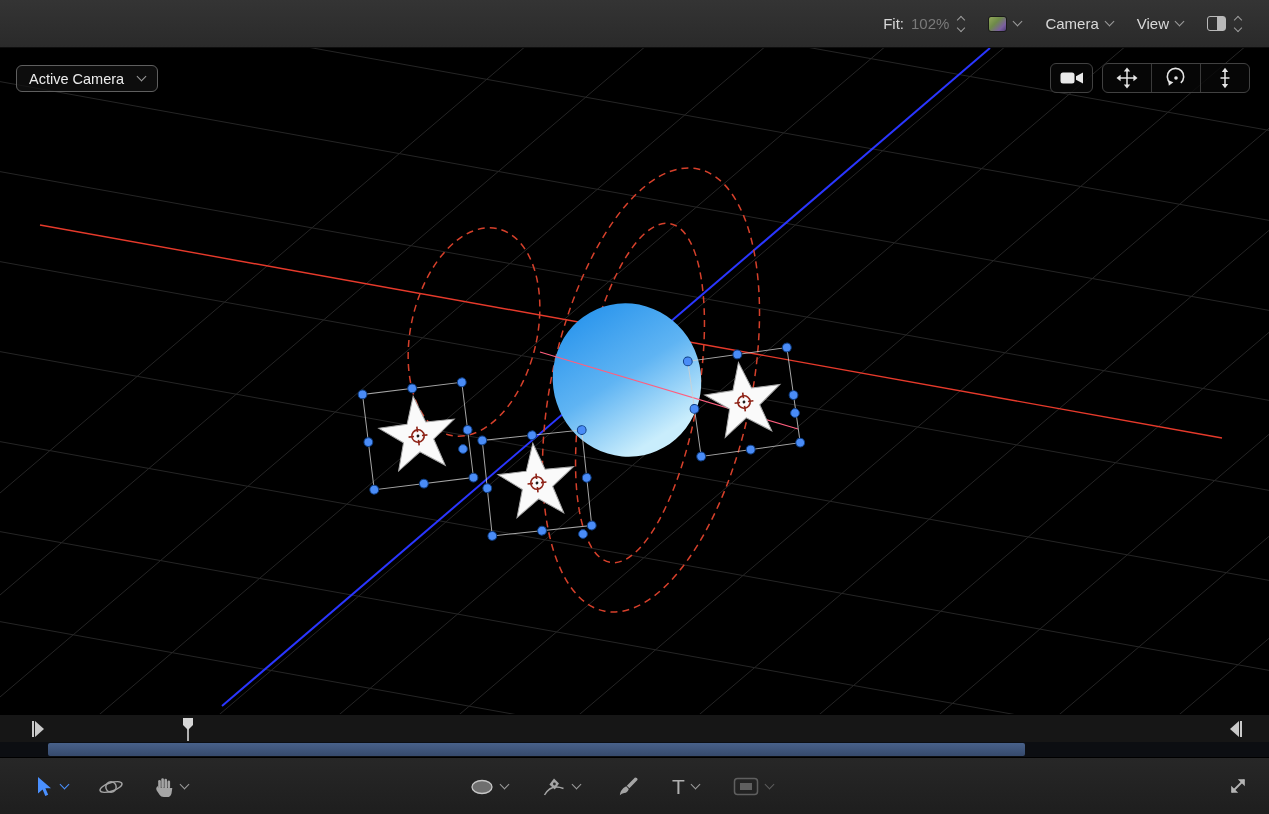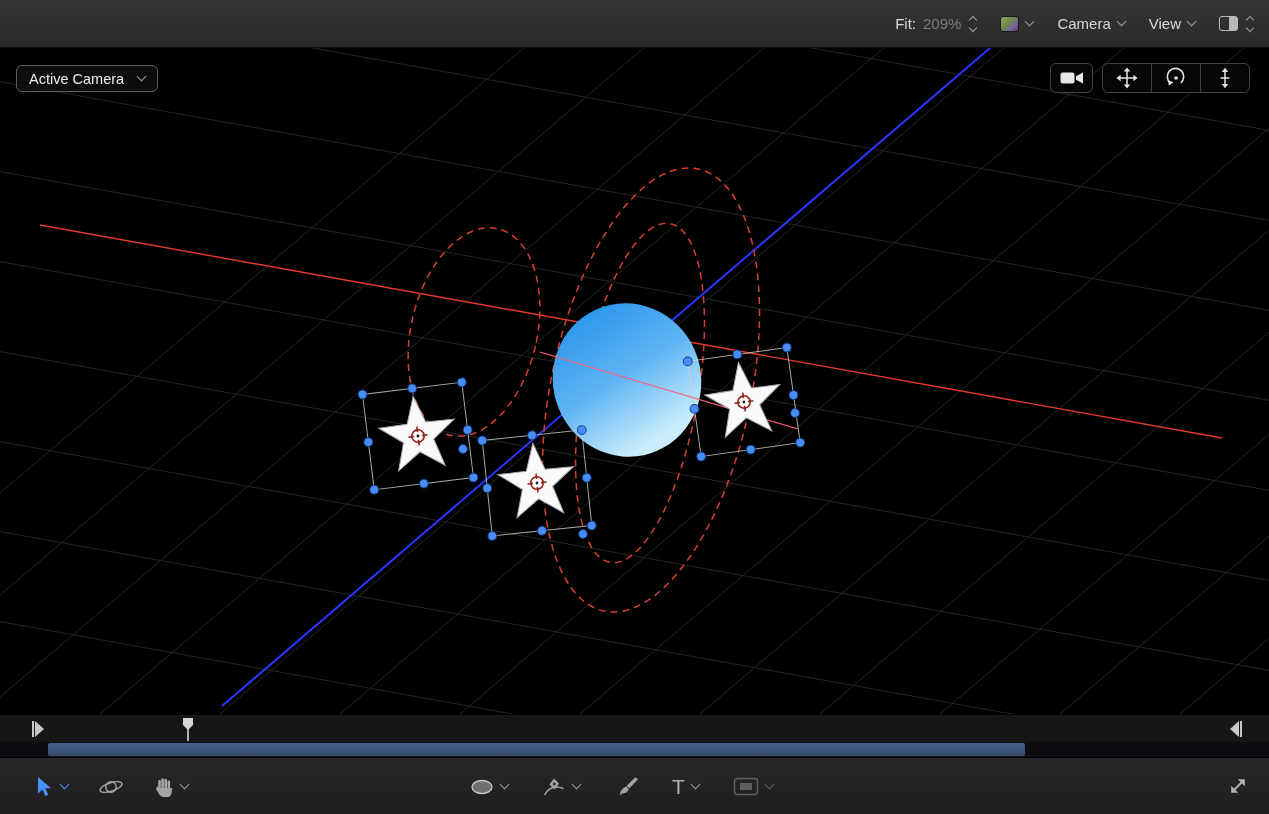--- a/index.html
+++ b/index.html
@@ -2,21 +2,21 @@
 <html><head>
 <meta charset="utf-8">
 <style>
   html,body{margin:0;padding:0;background:#000;}
   .app{position:relative;width:1269px;height:814px;background:#000;overflow:hidden;
        font-family:"Liberation Sans","DejaVu Sans",sans-serif;}
 
   
   .topbar{position:absolute;top:0;left:0;width:1269px;height:48px;box-sizing:border-box;
           background:linear-gradient(#343434,#2a2a2a);border-bottom:1px solid #0e0e0e;
-          display:flex;align-items:center;justify-content:flex-end;gap:24px;padding:0 16px;}
+          display:flex;align-items:center;justify-content:flex-end;gap:24px;padding:0 28px;}
   .group{display:flex;align-items:center;gap:7px;}
   .label{color:#d8d8d8;font-size:15px;}
   .dim{color:#7a7a7a;}
   .chev{width:6px;height:6px;border-right:1.7px solid #9c9c9c;border-bottom:1.7px solid #9c9c9c;
         transform:rotate(45deg);margin-top:-4px;flex:none;}
   .chev.blue{border-color:#4a90ff;}
   .chev.dimmed{border-color:#5c5c5c;}
   .stepper{display:flex;flex-direction:column;align-items:center;gap:2px;margin-left:2px;}
   .sup{width:5px;height:5px;border-left:1.6px solid #9c9c9c;border-top:1.6px solid #9c9c9c;transform:rotate(45deg);}
   .sdn{width:5px;height:5px;border-right:1.6px solid #9c9c9c;border-bottom:1.6px solid #9c9c9c;transform:rotate(45deg);}
@@ -55,21 +55,21 @@
   .expand{position:absolute;right:20px;top:17px;}
 </style>
 </head>
 <body>
 
 <div class="app">
 
   <header class="topbar">
     <div class="group">
       <span class="label">Fit:</span>
-      <span class="label dim">209%</span>
+      <span class="label dim">102%</span>
       <span class="stepper">
           <span class="sup"></span>
           <span class="sdn"></span>
         </span>
     </div>
     <div class="group">
       <span class="swatch"></span>
       <span class="chev"></span>
     </div>
     <div class="group">

